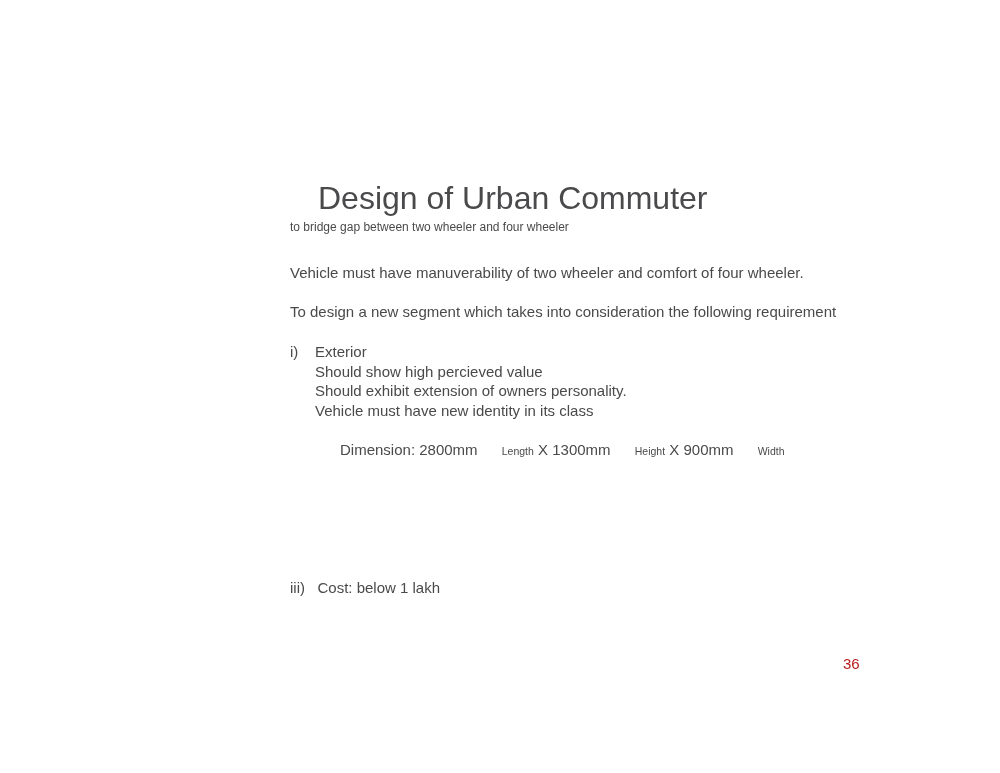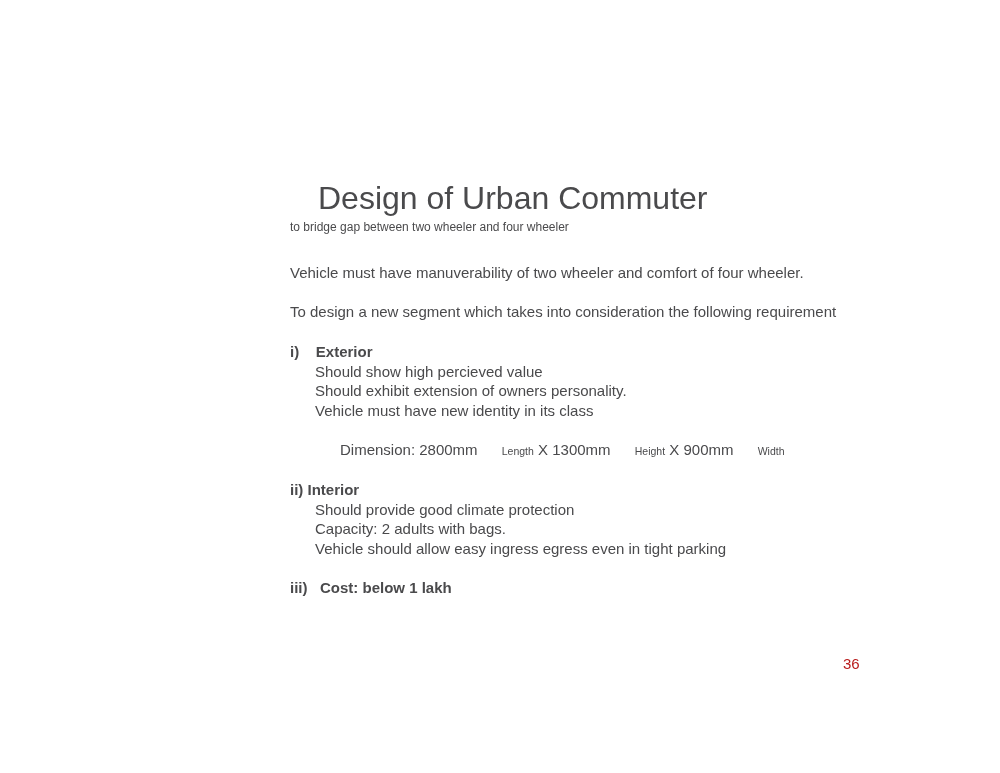--- a/index.html
+++ b/index.html
@@ -48,21 +48,20 @@
     position: absolute;
     left: 290px;
     font-size: 15px;
     line-height: 19.6px;
   }
   .s1 { top: 342px; }
   .s2 { top: 480px; }
   .s3 { top: 578px; }
   .heading {
     white-space: pre-wrap;
-    font-weight: bold;
   }
   .item {
     margin-left: 25px;
     white-space: nowrap;
   }
   .dim-line {
     white-space: pre-wrap;
   }
   .small {
     font-size: 10.5px;
@@ -92,26 +91,20 @@
   <div class="section s1">
     <div class="heading">i)    Exterior</div>
     <div class="item">Should show high percieved value</div>
     <div class="item">Should exhibit extension of owners personality.</div>
     <div class="item">Vehicle must have new identity in its class</div>
     <div class="item dim-line">
       <span>Dimension: 2800mm </span><span class="small">Length</span><span> X 1300mm </span><span class="small">Height</span><span> X 900mm </span><span class="small">Width</span>
     </div>
   </div>
 
-  <div class="section s2">
-    <div class="heading">ii) Interior</div>
-    <div class="item">Should provide good climate protection</div>
-    <div class="item">Capacity: 2 adults with bags.</div>
-    <div class="item">Vehicle should allow easy ingress egress even in tight parking</div>
-  </div>
 
   <div class="section s3">
     <div class="heading">iii)   Cost: below 1 lakh</div>
   </div>
 
   <div class="page-num">36</div>
 
 </div>
 
 </body></html>

